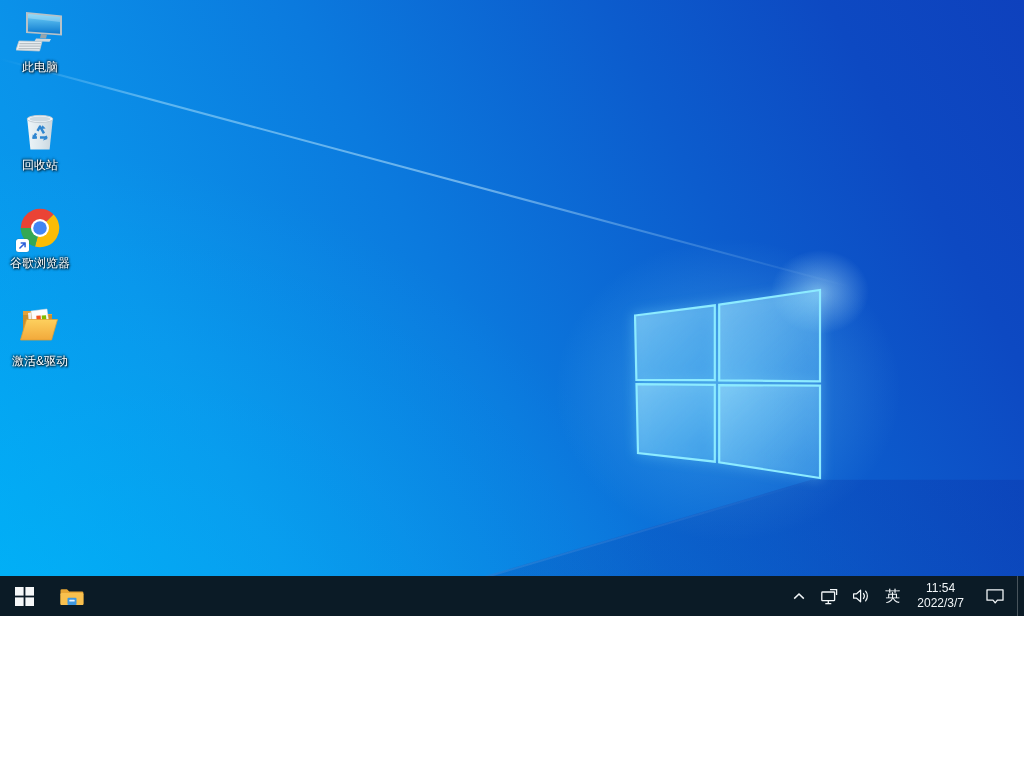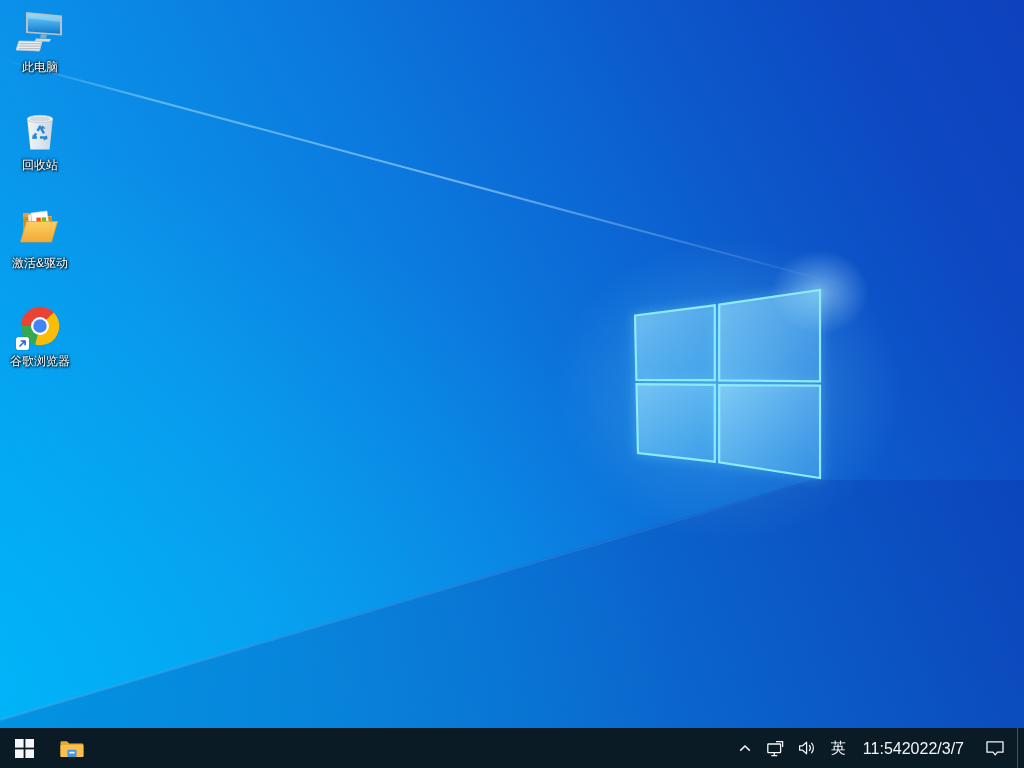--- a/index.html
+++ b/index.html
@@ -1,18 +1,18 @@
 <!DOCTYPE html>
 <html><head>
 <meta charset="utf-8">
 <style>
   * { margin:0; padding:0; box-sizing:border-box; }
   html,body { width:1024px; height:768px; overflow:hidden; }
   body { font-family:"Liberation Sans","DejaVu Sans",sans-serif; }
-  #screen { position:relative; width:1024px; height:768px; overflow:hidden; background:#0b1b26; }
+  #screen { position:relative; width:1024px; height:616px; overflow:hidden; background:#0b1b26; }
 
   
   #wallpaper { position:absolute; left:0; top:0; width:1024px; height:728px; overflow:hidden;
     background:
       radial-gradient(70px 60px at 820px 292px, rgba(195,242,255,.50), rgba(195,242,255,0) 70%),
       radial-gradient(240px 210px at 728px 390px, rgba(125,222,255,.34), rgba(125,222,255,0) 72%),
       radial-gradient(120% 130% at 0% 92%, rgba(0,196,255,.42), rgba(0,196,255,0) 55%),
       linear-gradient(62deg, #00a9f4 0%, #0a93ea 26%, #0b7ade 48%, #0c5ccd 70%, #0d49c2 86%, #0e41bd 100%);
   }
   .wedge-dark { position:absolute; inset:0; background:linear-gradient(to bottom, rgba(8,30,145,.13), rgba(8,30,145,.22));
@@ -33,21 +33,21 @@
   .chrome-ball { position:absolute; left:2px; top:2px; width:44px; height:44px; }
   .shortcut-badge { position:absolute; left:0; bottom:0; width:13px; height:13px; background:#fff; border-radius:2.5px;
     box-shadow:0 0 1px rgba(0,0,0,.45); display:flex; align-items:center; justify-content:center; }
 
   
   #taskbar { position:absolute; left:0; bottom:0; width:1024px; height:40px; background:#0b1b26; display:flex; align-items:stretch; }
   .tb-btn { width:48px; height:40px; display:flex; align-items:center; justify-content:center; cursor:pointer; }
   #tray { margin-left:auto; display:flex; align-items:stretch; }
   .tray-btn { display:flex; align-items:center; justify-content:center; padding:0 7px; cursor:pointer; color:#f2f6f8; }
   #ime-indicator { font-size:15px; padding:0 8px; }
-  #clock { flex-direction:row; line-height:15px; font-size:16px; padding:0 9px; text-align:center; }
+  #clock { flex-direction:column; line-height:15px; font-size:12px; padding:0 9px; text-align:center; }
   #show-desktop { width:7px; border-left:1px solid rgba(255,255,255,.25); cursor:pointer; }
 </style>
 </head>
 <body>
 
 <div id="screen">
 
   <div id="wallpaper">
     <div class="ray ray1"></div>
     <div class="ray ray2"></div>
@@ -104,20 +104,38 @@
           <path d="M11.2 13 L36.8 13 L33.6 43.5 L14.4 43.5 Z" fill="url(#bing)"></path>
           <ellipse cx="24" cy="13" rx="12.9" ry="3.6" fill="#f2f7fa" stroke="#c3ced6" stroke-width="1"></ellipse>
           <ellipse cx="24" cy="13" rx="10.4" ry="2.5" fill="#ccd9e1"></ellipse>
           <path d="M24 20.5 L30.3 31.5 H17.7 Z" fill="none" stroke="#2f86d0" stroke-width="2.5" stroke-linejoin="round" stroke-dasharray="8 3"></path>
           <polygon points="26.5,19.2 29.6,22.6 24.9,23" fill="#2f86d0"></polygon>
           <polygon points="31.5,32.9 27.1,34.4 29.4,29.9" fill="#2f86d0"></polygon>
           <polygon points="16.4,32.9 16.8,28.3 19.9,32.2" fill="#2f86d0"></polygon>
         </svg>
       </div>
       <div class="icon-label">回收站</div>
+    </div>
+
+    <div class="icon-cell">
+      <div class="icon-art">
+        <svg class="chrome-ball" viewBox="0 0 48 48">
+          <path d="M24 24 L3 24 A21 21 0 0 1 38.85 9.15 Z" fill="#ea4335"></path>
+          <path d="M24 24 L38.85 9.15 A21 21 0 0 1 18.56 44.3 Z" fill="#fbbc05"></path>
+          <path d="M24 24 L18.56 44.3 A21 21 0 0 1 3 24 Z" fill="#34a853"></path>
+          <circle cx="24" cy="24" r="9.8" fill="#ffffff"></circle>
+          <circle cx="24" cy="24" r="7.4" fill="#4285f4"></circle>
+        </svg>
+        <span class="shortcut-badge">
+          <svg width="11" height="11" viewBox="0 0 12 12">
+            <path d="M3.2 8.8 L8.8 3.2 M4.6 3.2 H8.8 V7.4" stroke="#2b5fd9" stroke-width="1.7" fill="none" stroke-linecap="round" stroke-linejoin="round"></path>
+          </svg>
+        </span>
+      </div>
+      <div class="icon-label">谷歌浏览器</div>
     </div>
 
     <div class="icon-cell">
       <div class="icon-art">
         <svg width="48" height="48" viewBox="0 0 48 48">
           <defs>
             <linearGradient id="fold" x1="0" y1="0" x2="0" y2="1">
               <stop offset="0" stop-color="#fdd05e"></stop>
                 <stop offset="1" stop-color="#f2a93b"></stop>
             </linearGradient>
@@ -134,38 +152,20 @@
           </g>
           <rect x="27" y="24" width="6.5" height="8.5" rx="2" fill="#6a7780" transform="rotate(-4 30 28)"></rect>
           <circle cx="29.2" cy="26.6" r="0.9" fill="#e8eef2"></circle>
           <circle cx="32" cy="26.3" r="0.9" fill="#e8eef2"></circle>
           <polygon points="4.5,38 10.5,17.5 41.5,17.5 35.5,38" fill="url(#fold)" stroke="#e09f33" stroke-width="0.8" stroke-linejoin="round"></polygon>
         </svg>
       </div>
       <div class="icon-label">激活&amp;驱动</div>
     </div>
 
-    <div class="icon-cell">
-      <div class="icon-art">
-        <svg class="chrome-ball" viewBox="0 0 48 48">
-          <path d="M24 24 L3 24 A21 21 0 0 1 38.85 9.15 Z" fill="#ea4335"></path>
-          <path d="M24 24 L38.85 9.15 A21 21 0 0 1 18.56 44.3 Z" fill="#fbbc05"></path>
-          <path d="M24 24 L18.56 44.3 A21 21 0 0 1 3 24 Z" fill="#34a853"></path>
-          <circle cx="24" cy="24" r="9.8" fill="#ffffff"></circle>
-          <circle cx="24" cy="24" r="7.4" fill="#4285f4"></circle>
-        </svg>
-        <span class="shortcut-badge">
-          <svg width="11" height="11" viewBox="0 0 12 12">
-            <path d="M3.2 8.8 L8.8 3.2 M4.6 3.2 H8.8 V7.4" stroke="#2b5fd9" stroke-width="1.7" fill="none" stroke-linecap="round" stroke-linejoin="round"></path>
-          </svg>
-        </span>
-      </div>
-      <div class="icon-label">谷歌浏览器</div>
-    </div>
-
   </div>
 
   <div id="taskbar">
 
     <div class="tb-btn">
       <svg width="19" height="19" viewBox="0 0 19 19">
         <g fill="#f5f7f8">
           <rect x="0" y="0" width="8.6" height="8.6"></rect>
           <rect x="10.4" y="0" width="8.6" height="8.6"></rect>
           <rect x="0" y="10.4" width="8.6" height="8.6"></rect>

